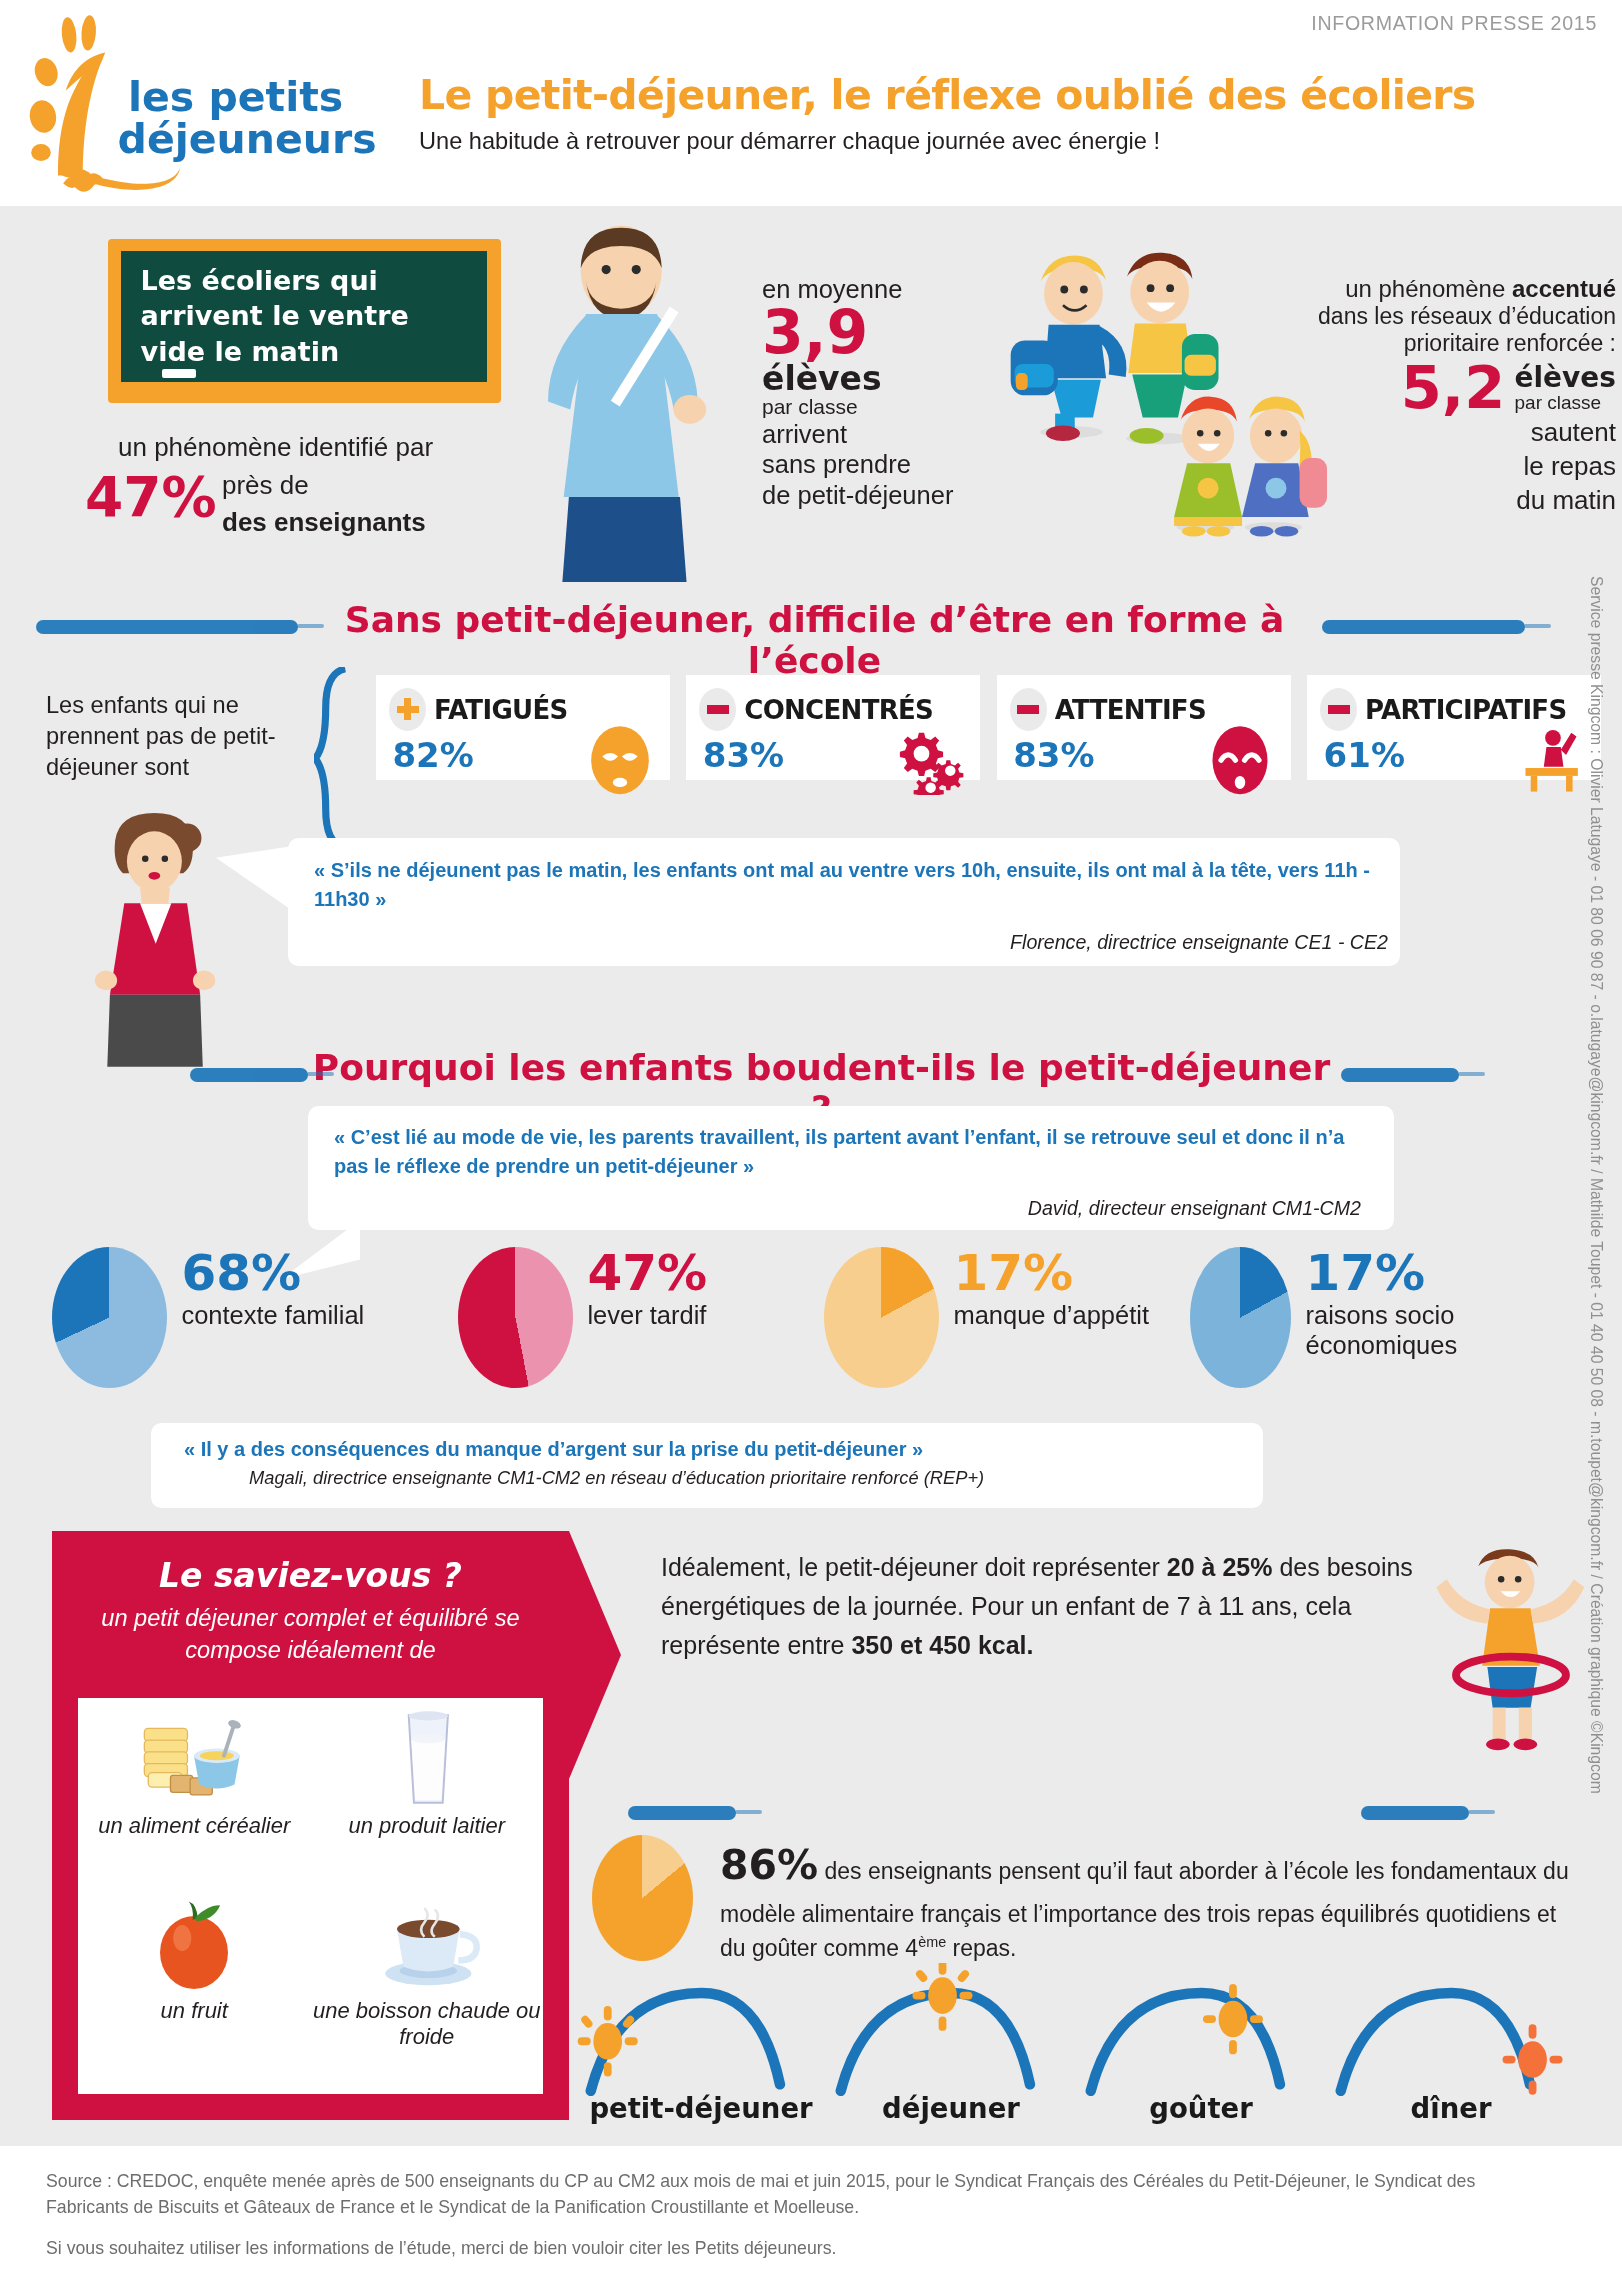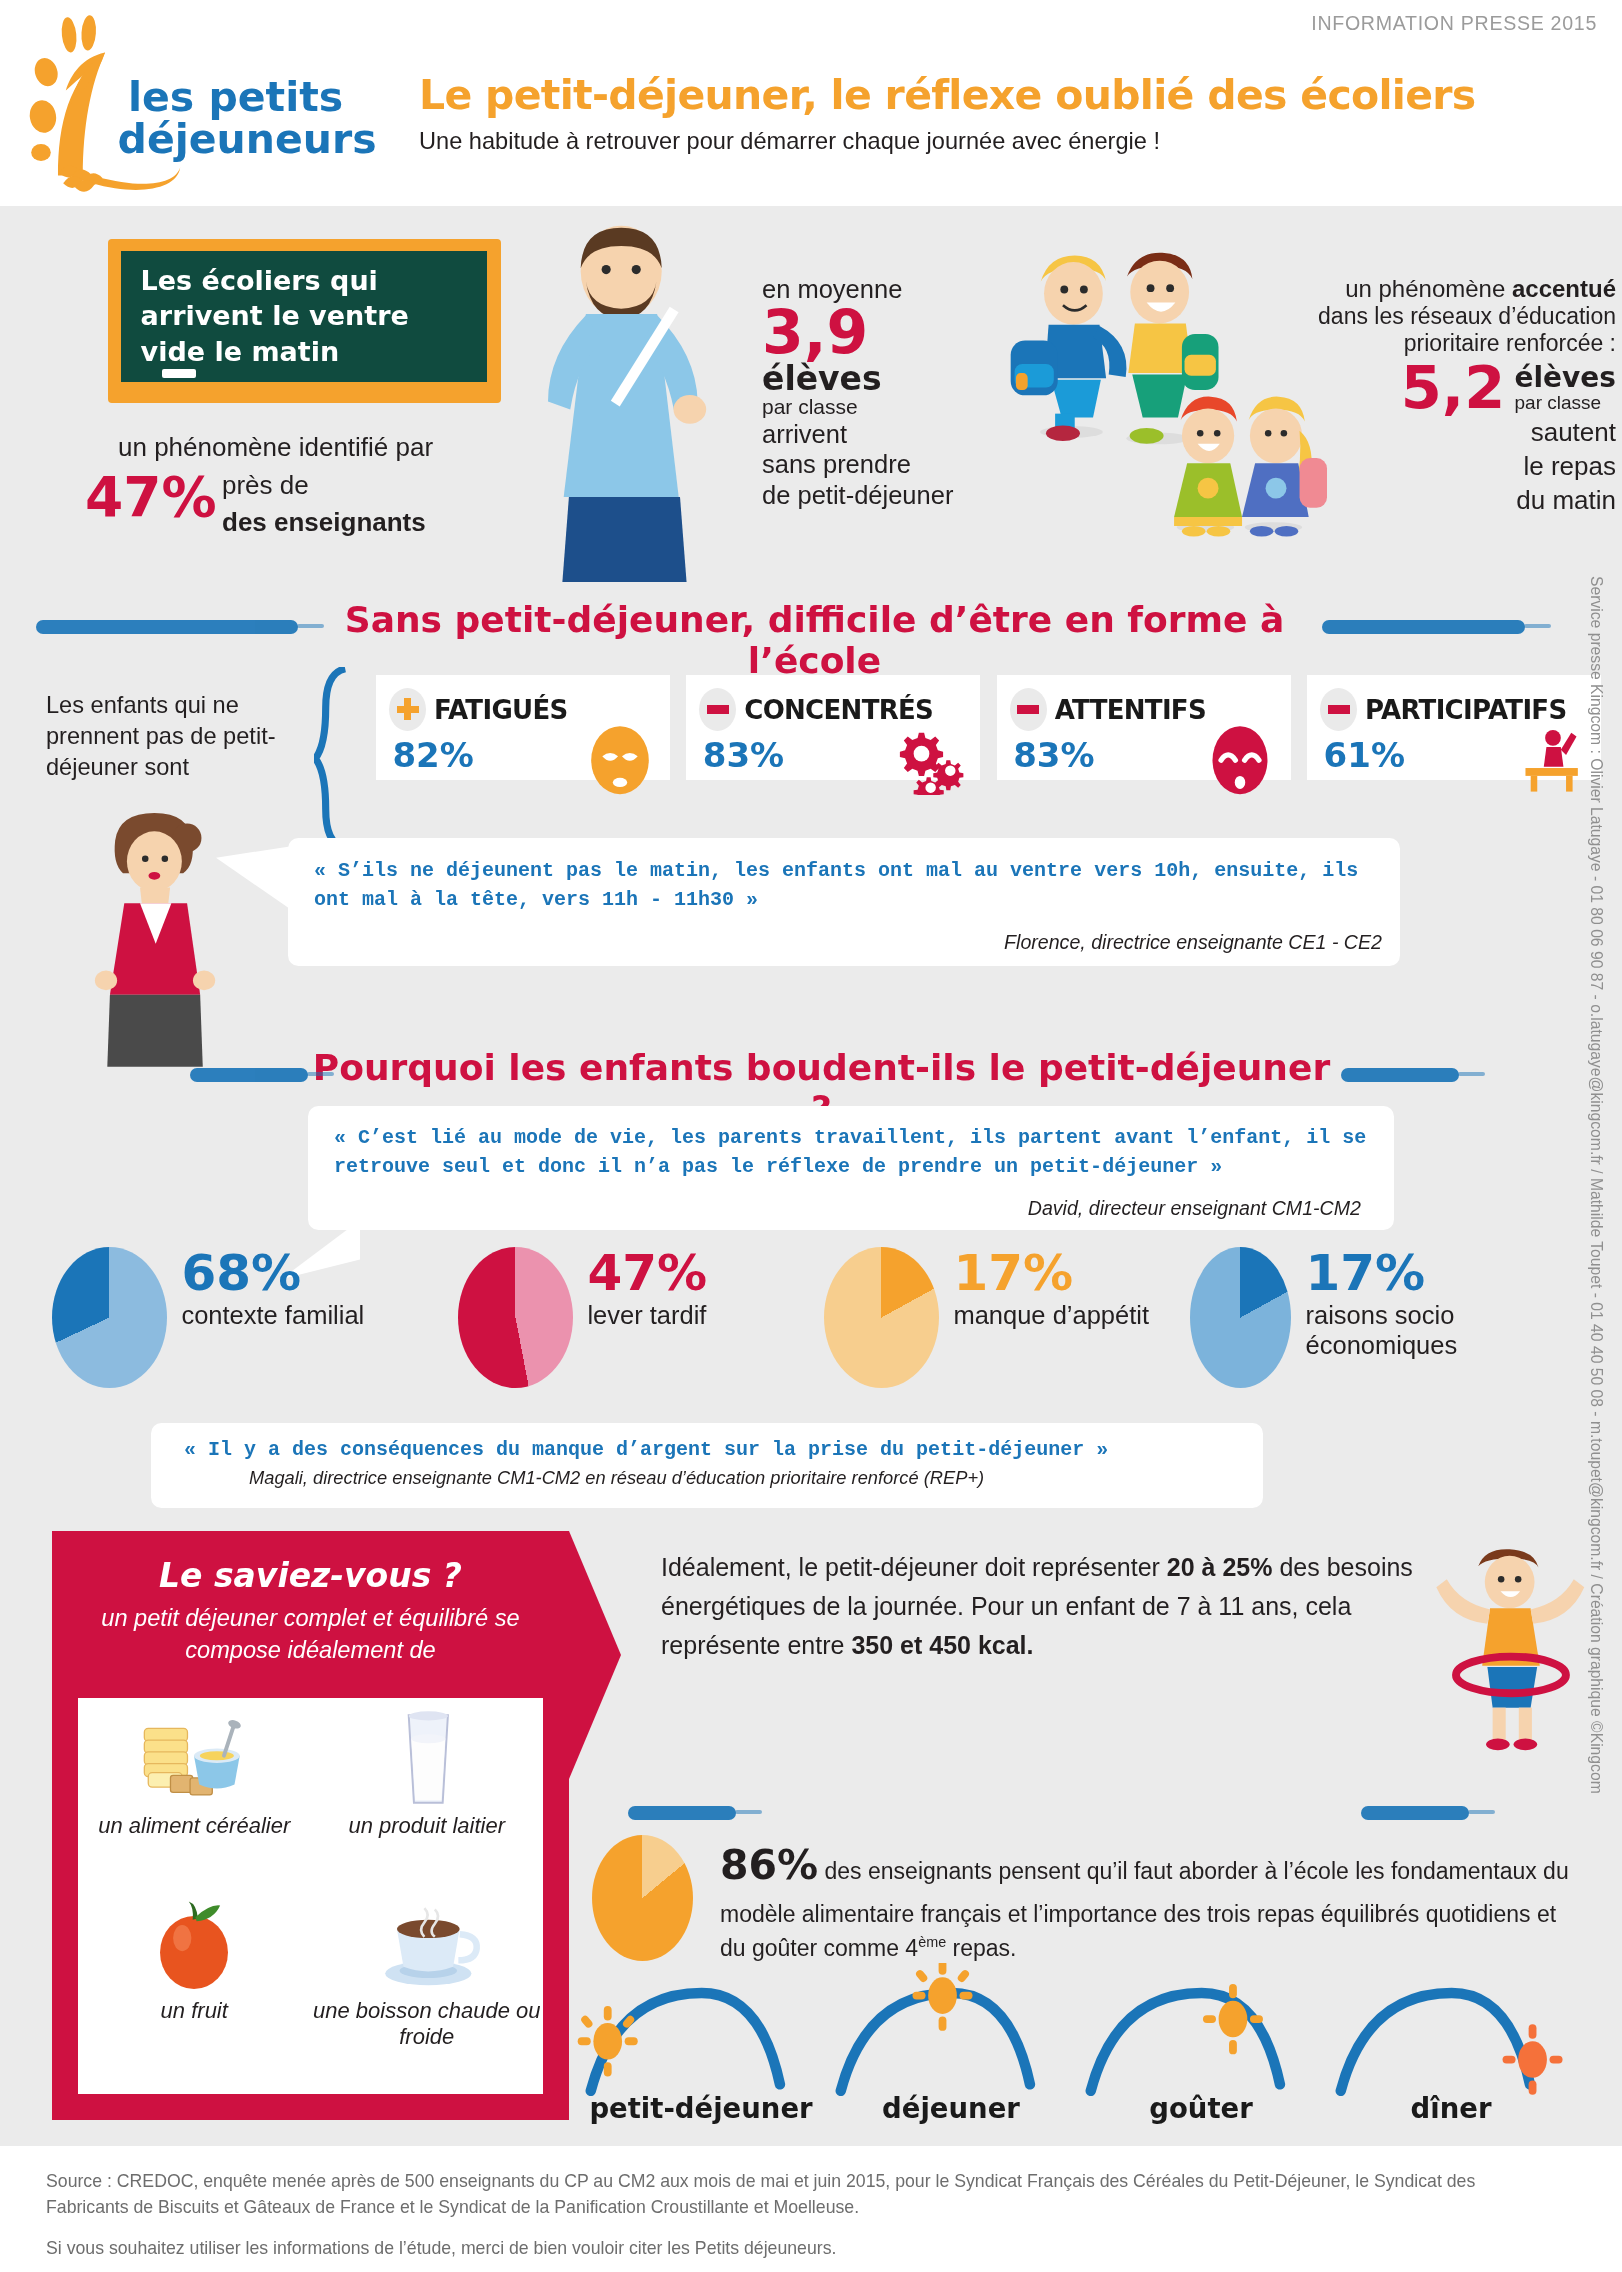--- a/index.html
+++ b/index.html
@@ -90,29 +90,29 @@
   .sign.plus i::after { content:""; position:absolute; left:7.9px; top:-7.9px; width:6.5px; height:22px; background:#f5a22d; }
   .sign.minus i { width:22px; height:9.2px; }
   .card-title { font-family:"DejaVu Sans", sans-serif; font-weight:bold; font-size:26px;
       letter-spacing:-0.7px; color:#1a1a1a; }
   .card-pct { position:absolute; left:16.4px; top:60px; font-size:34px; font-weight:bold; color:#1b75b8;
       font-family:"DejaVu Sans", sans-serif; }
   .card-icon { position:absolute; right:14.4px; top:51px; width:72px; height:69px; }
 
   
   .bubble { position:absolute; background:#fff; border-radius:10.5px; }
-  .bubble .q { color:#1b75b8; font-family:Liberation Mono, monospace; font-weight:bold;
+  .bubble .q { color:#1b75b8; font-family:Liberation Sans, sans-serif; font-weight:bold;
       font-size:20px; line-height:1.45; }
   .bubble .attr { font-style:italic; font-size:19.6px; color:#231f20; text-align:right; }
 
   .woman { position:absolute; left:72px; top:805px; width:170px; height:275px; }
 
   .bubble1 { left:288px; top:838px; width:1112px; height:128px; }
   .bubble1 .q { position:absolute; left:26px; top:18.3px; width:1060px; }
-  .bubble1 .attr { position:absolute; right:18px; bottom:11.8px;text-align:center; }
+  .bubble1 .attr { position:absolute; right:12px; bottom:11.8px;text-align:center; }
 
   .sec3-title { left:308px; top:1047px; width:1027px; text-align:center; }
   .brush3a { left:190px; top:1068px; width:118px; }
   .brush3b { left:1341px; top:1068px; width:118px; }
 
   .bubble2 { left:308px; top:1106px; width:1086px; height:124px; }
   .bubble2 .q { position:absolute; left:26px; top:17px; width:1034px; }
   .bubble2 .attr { position:absolute; right:33px; bottom:10.5px;margin-top:48px; }
 
   

